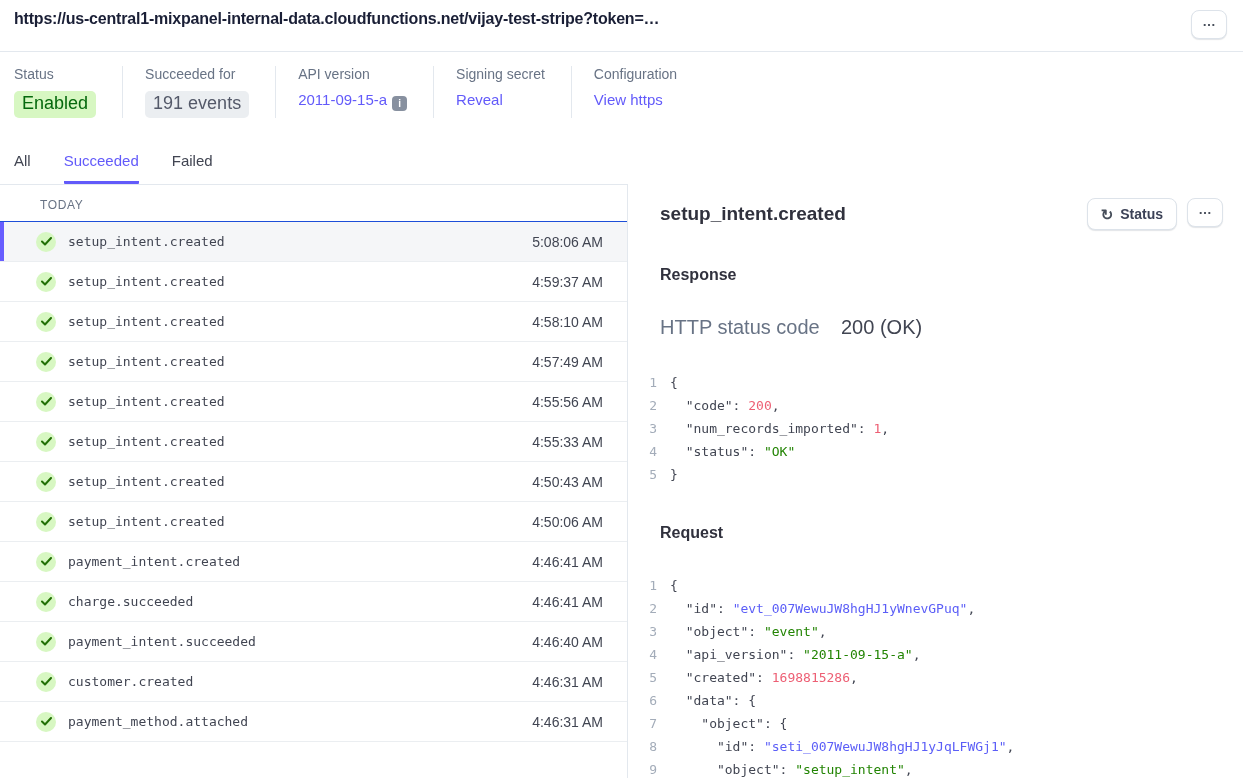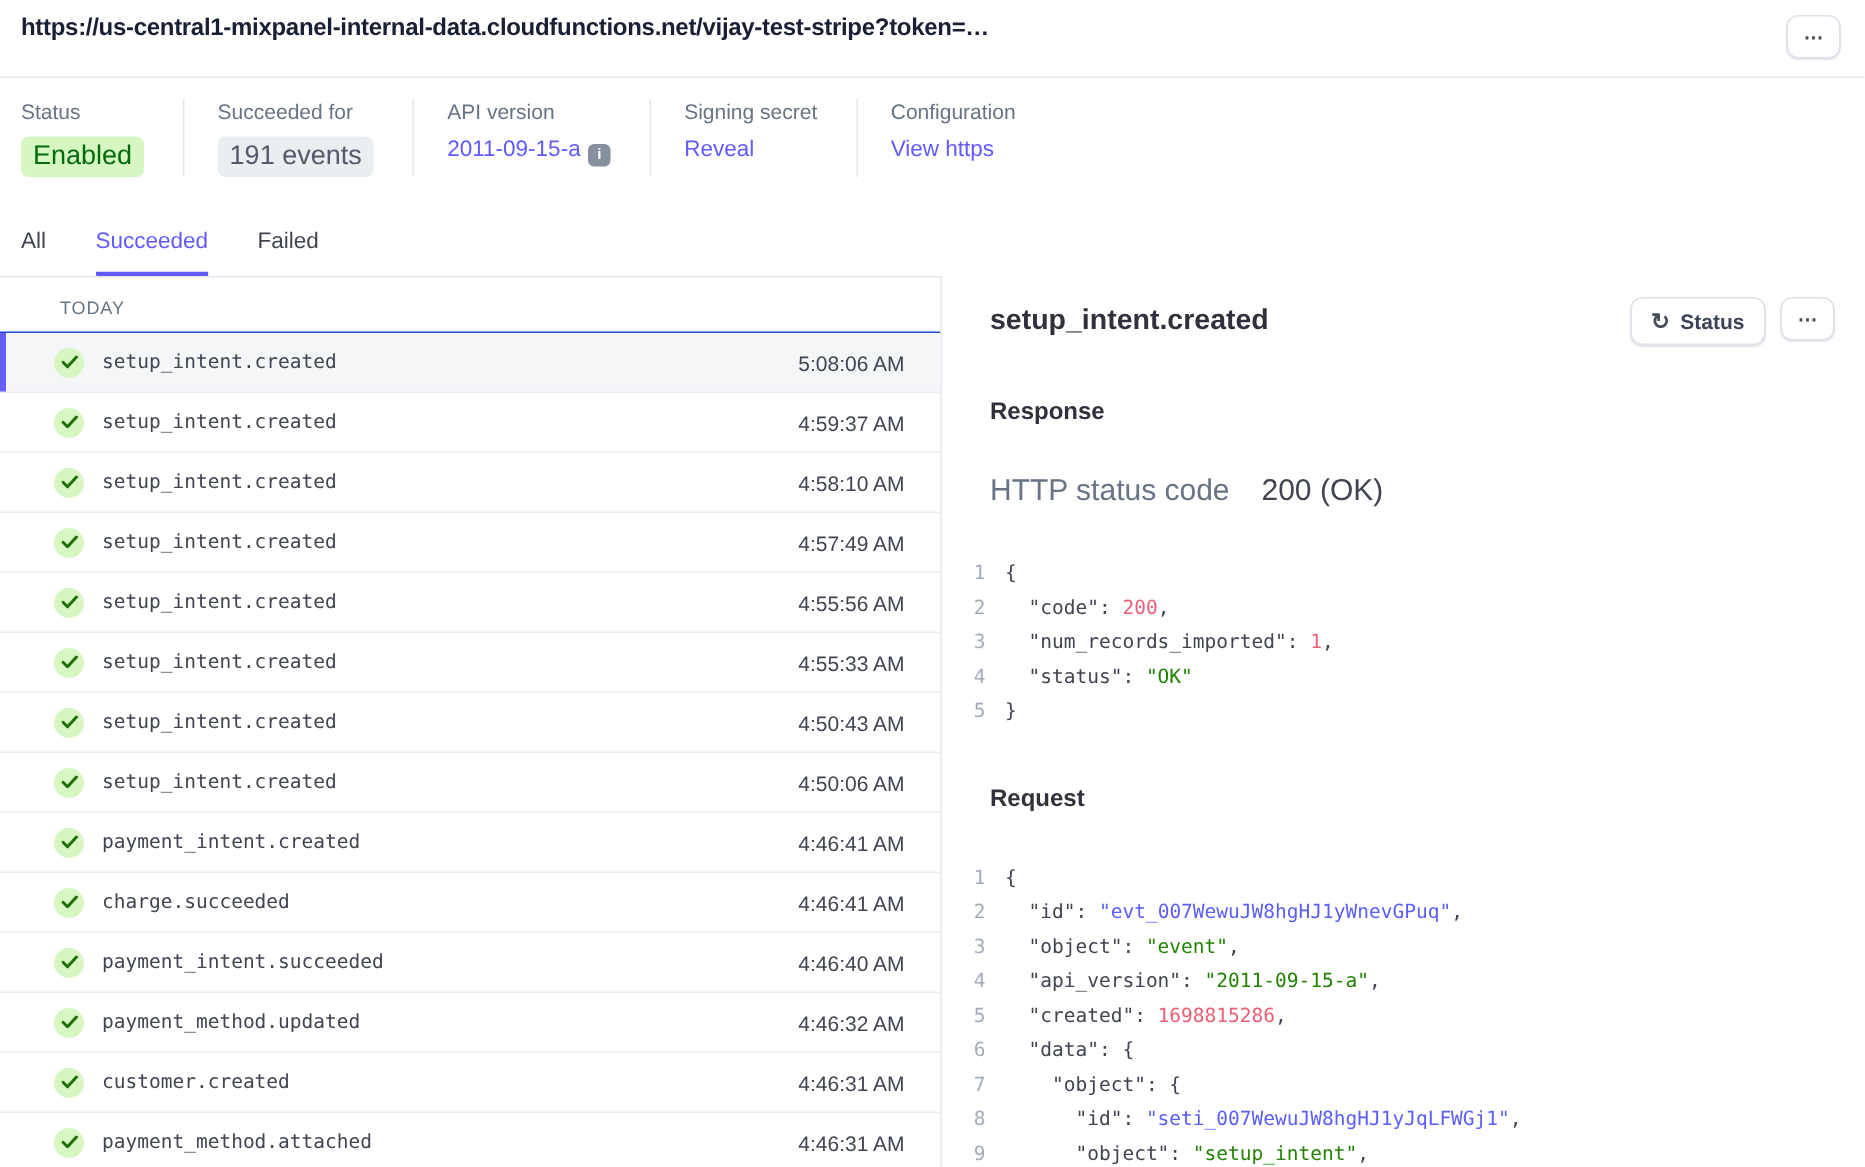--- a/index.html
+++ b/index.html
@@ -249,29 +249,20 @@
           </span>
           <span class="event-name">payment_intent.succeeded</span>
           <span class="event-time">4:46:40 AM</span>
         </div>
         <div class="event-row">
           <span class="check-icon">
             <svg width="11" height="9" viewBox="0 0 11 9" aria-hidden="true">
               <path d="M1 4.5 L4 7.5 L10 1" fill="none" stroke="#217005" stroke-width="2" stroke-linecap="round" stroke-linejoin="round"></path>
             </svg>
           </span>
-          <span class="event-name">payment_method.updated</span>
-          <span class="event-time">4:46:32 AM</span>
-        </div>
-        <div class="event-row">
-          <span class="check-icon">
-            <svg width="11" height="9" viewBox="0 0 11 9" aria-hidden="true">
-              <path d="M1 4.5 L4 7.5 L10 1" fill="none" stroke="#217005" stroke-width="2" stroke-linecap="round" stroke-linejoin="round"></path>
-            </svg>
-          </span>
           <span class="event-name">customer.created</span>
           <span class="event-time">4:46:31 AM</span>
         </div>
         <div class="event-row">
           <span class="check-icon">
             <svg width="11" height="9" viewBox="0 0 11 9" aria-hidden="true">
               <path d="M1 4.5 L4 7.5 L10 1" fill="none" stroke="#217005" stroke-width="2" stroke-linecap="round" stroke-linejoin="round"></path>
             </svg>
           </span>
           <span class="event-name">payment_method.attached</span>

